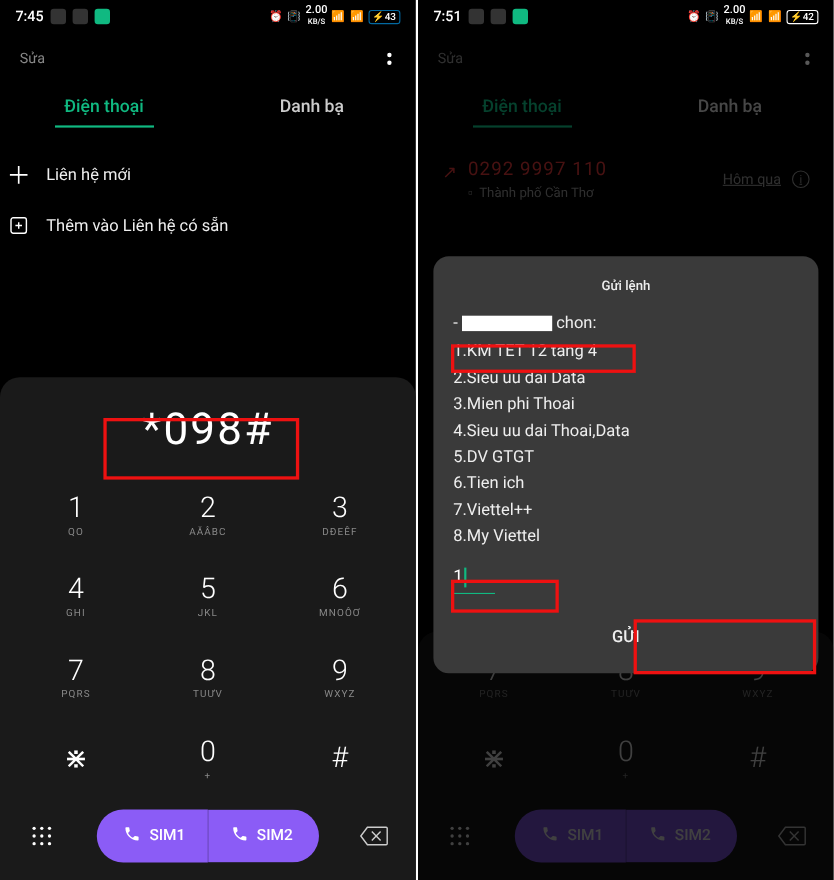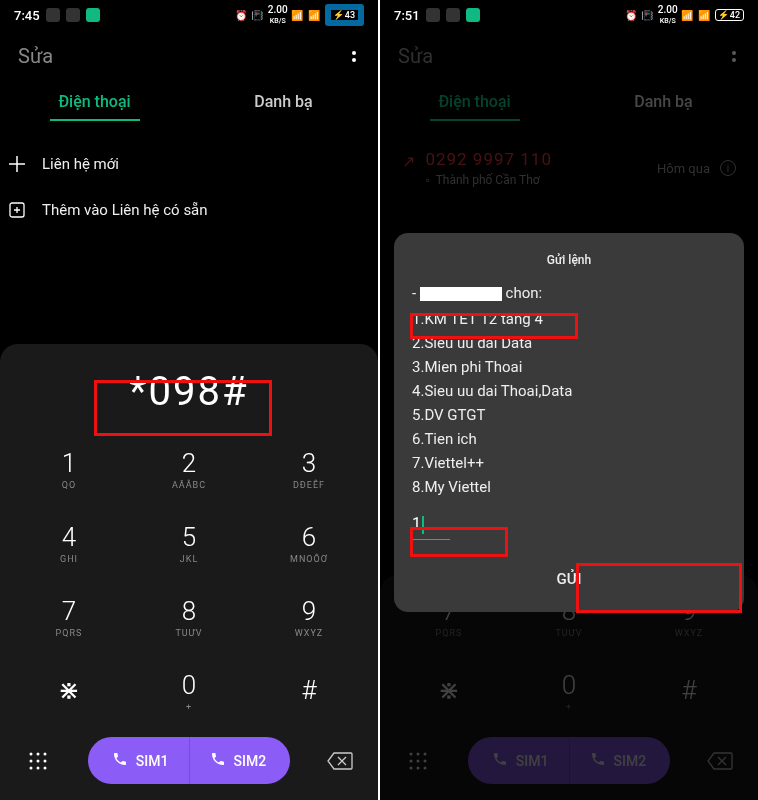--- a/index.html
+++ b/index.html
@@ -32,21 +32,21 @@
   .status-left { display: flex; align-items: center; gap: 6px; }
   .status-right { display: flex; align-items: center; gap: 4px; font-size: 10px; }
   .status-icon { display:inline-flex; width:14px; height:14px; background:#333; border-radius:3px; }
   .status-icon.green { background:#10b981; }
   .header {
     display: flex;
     justify-content: space-between;
     align-items: center;
     padding: 14px 18px 6px;
   }
-  .edit-label { font-size: 20px; color:#888; }
+  .edit-label { font-size: 13px; color:#888; }
   .more-dots { display:flex; flex-direction:column; gap:3px; padding:4px; }
   .more-dots span { width:4px; height:4px; background:#fff; border-radius:50%; }
   .tabs {
     display:flex;
     padding: 6px 0 0;
   }
   .tab {
     width:50%;
     text-align:center;
     padding:12px 0;
@@ -119,21 +119,21 @@
 
   
   .call-log-item {
     display:flex; align-items:center; justify-content:space-between;
     padding:16px 22px;
     opacity:0.35;
   }
   .call-log-left { display:flex; align-items:flex-start; gap:10px; }
   .call-number { color:#c33; font-size:17px; letter-spacing:1px; }
   .call-sub { color:#888; font-size:12px; margin-top:4px; display:flex; align-items:center; gap:6px; }
-  .call-log-right { display:flex; align-items:center; gap:10px; color:#888; font-size:13px; }
+  .call-log-right { display:flex; align-items:center; gap:10px; color:#888; font-size:13px;text-decoration:underline; }
 
   .modal {
     position:absolute;
     left:14px; right:14px;
     top:233px;
     background:#3a3a3a;
     border-radius:14px;
     padding:20px 18px 10px;
     color:#eee;
   }
@@ -168,21 +168,21 @@
     </div>
     <div class="status-right">
       <span>⏰</span>
       <span>📳</span>
       <span style="text-align:center;line-height:1;">
         <span>2.00</span><br>
         <span style="font-size:7px;">KB/S</span>
       </span>
       <span>📶</span>
       <span>📶</span>
-      <span style="border:6px solid #0369a1;border-radius:3px;padding:0 3px;font-size:9px;">⚡<span>43</span></span>
+      <span style="border:1px solid #0369a1;border-radius:3px;padding:0 3px;font-size:9px;">⚡<span>43</span></span>
     </div>
   </div>
 
   <div class="header">
     <span class="edit-label">Sửa</span>
     <div class="more-dots">
         <span></span>
         <span></span>
       </div>
   </div>

